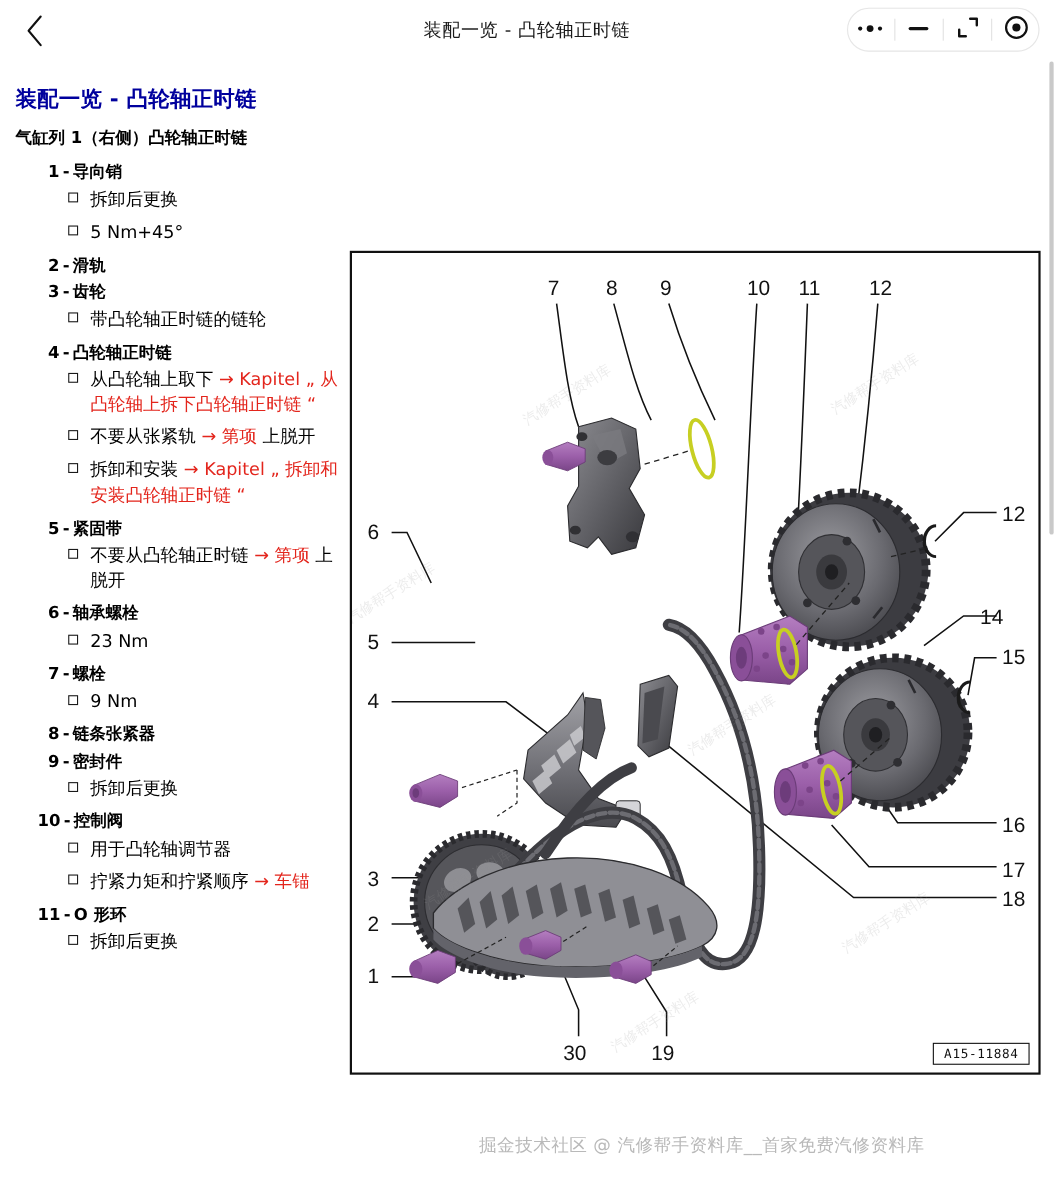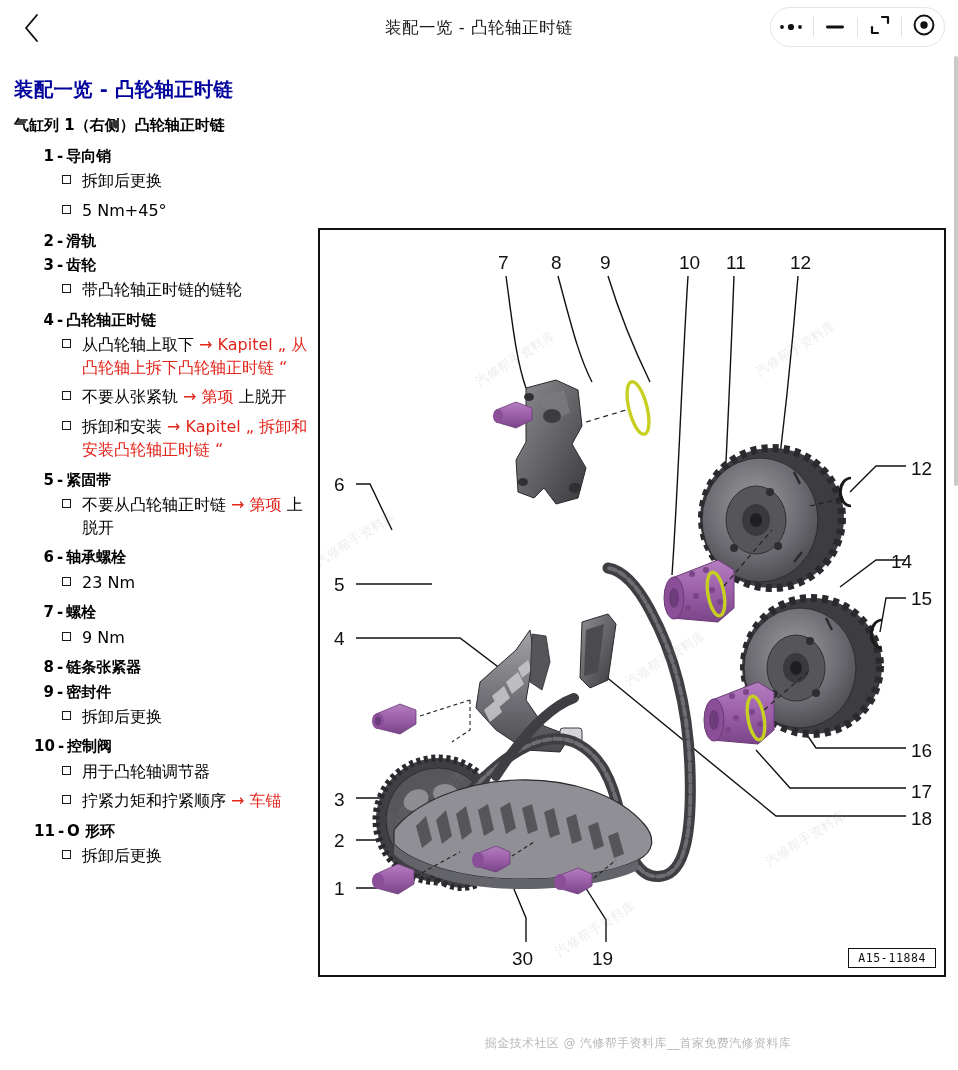--- a/index.html
+++ b/index.html
@@ -89,21 +89,21 @@
   }
   .diagram svg { position:absolute; left:0; top:0; }
   .code-box {
     position: absolute; right: 8px; bottom: 7px;
     border: 1.6px solid #111; background: #fff;
     padding: 2px 9px; font-size: 11.5px; letter-spacing: .6px;
     font-family: "DejaVu Sans Mono", monospace; color: #111;
   }
   .footer-mark {
     position: absolute; left: 318px; right: 0; bottom: 18px;
-    text-align: center; font-size: 12px; color: #b9b9b9;
+    text-align: center; font-size: 16px; color: #b9b9b9;
     letter-spacing: .4px;
     font-family: "DejaVu Sans", "Liberation Sans", sans-serif;
   }
   .scrollbar {
     position: absolute; right: 0; top: 56px; width: 4px; height: 430px;
     background: #c9c9c9; border-radius: 2px;
   }
   .callout-num {
     position: absolute; font-size: 19px; font-weight: 500; color: #111;
     font-family: "Liberation Sans", "DejaVu Sans", sans-serif;

